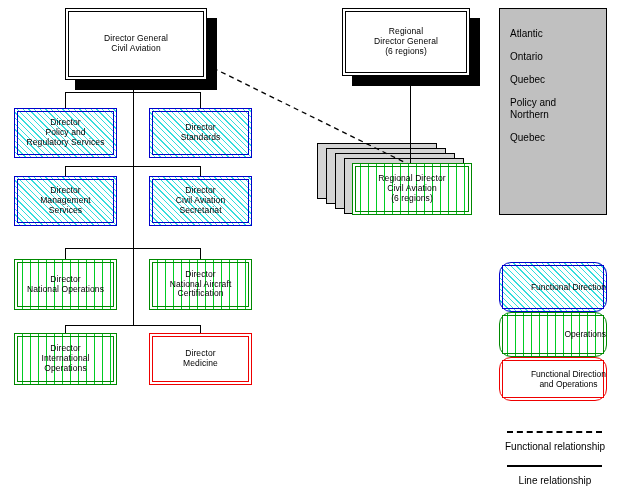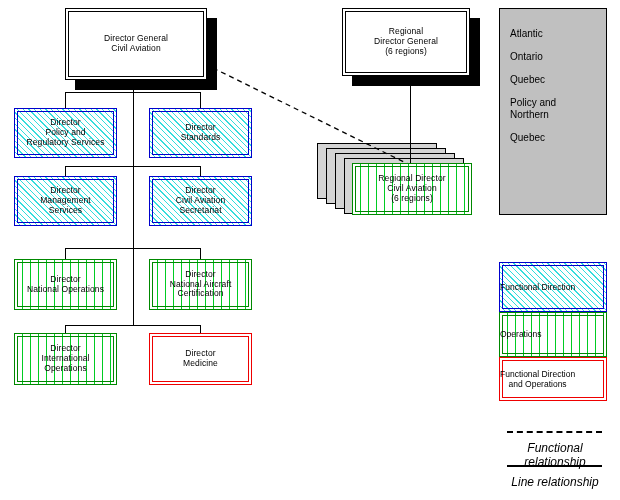--- a/index.html
+++ b/index.html
@@ -159,21 +159,22 @@
     padding-top: 19px;
   }
   #regions-panel .reg-item + .reg-item { margin-top: 11px; }
 
   
   .legend-swatch {
     position: absolute;
     box-sizing: border-box;
     display: flex;
     align-items: center;
-    justify-content: flex-start;
+    justify-content: flex-end;
+    border-radius: 12px;
   }
   .legend-swatch .sw-label {
     position: relative;
     z-index: 3;
     font-size: 8.5px;
     color: #000000;
     text-align: center;
     line-height: 1.2;
     white-space: pre-line;
   }
@@ -186,25 +187,24 @@
     z-index: 2;
   }
   .rel-line-solid {
     position: absolute;
     height: 2px;
     background: #000000;
     z-index: 2;
   }
   .rel-label {
     position: absolute;
-    font-size: 12px;
+    font-size: 10px;
     color: #000000;
     text-align: center;
     width: 118px;
-    font-style: italic;
   }
 
   
   #functional-link {
     position: absolute;
     left: 0; top: 0;
     width: 620px; height: 500px;
     z-index: 2;
     pointer-events: none;
   }

